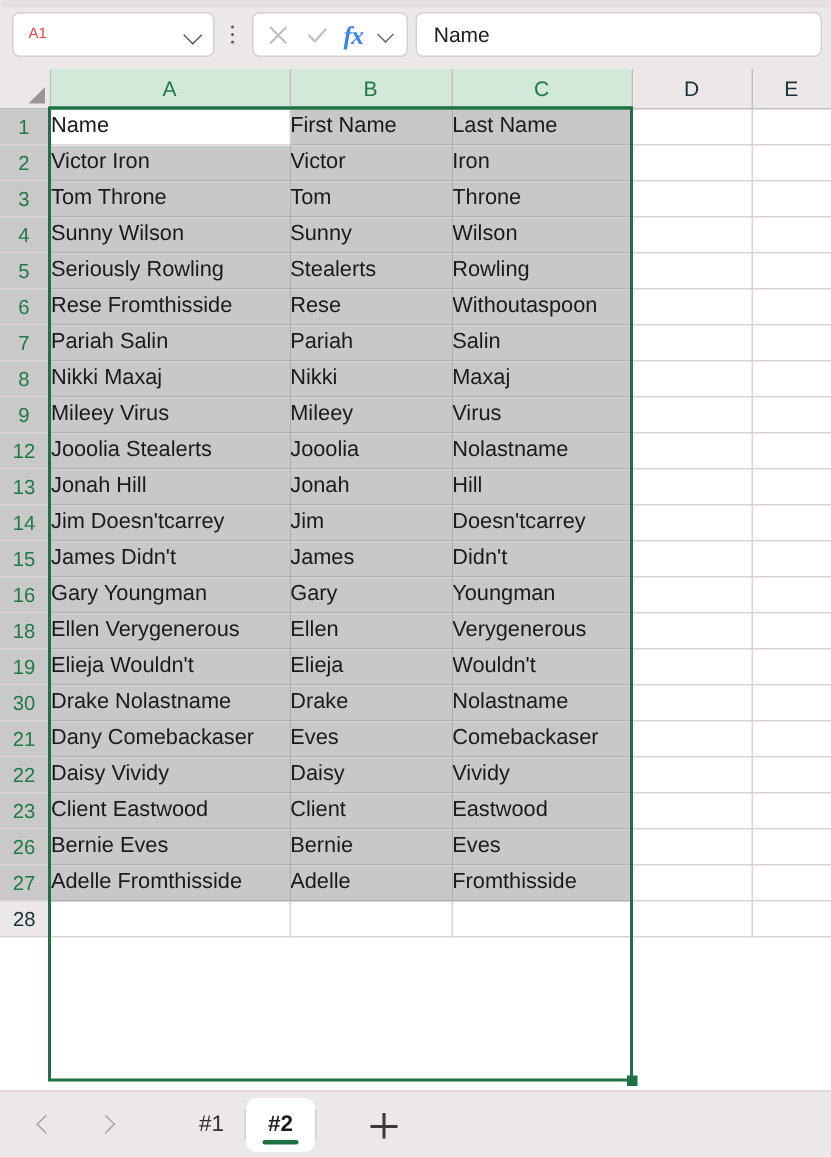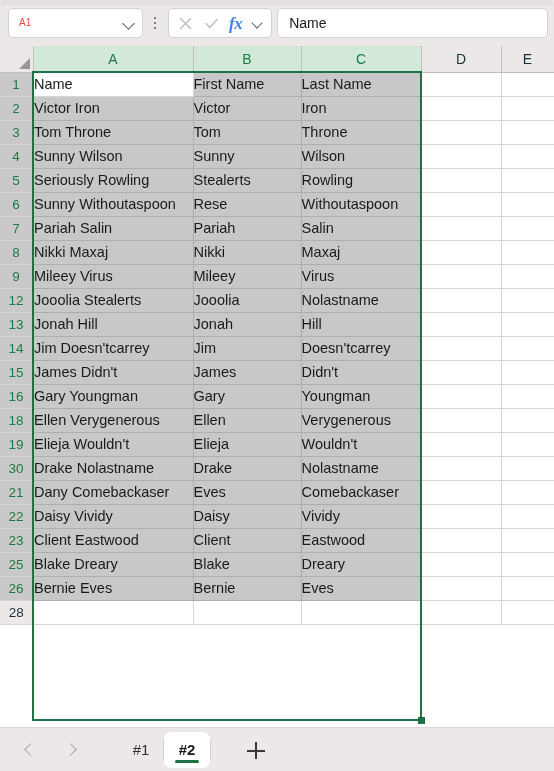--- a/index.html
+++ b/index.html
@@ -405,21 +405,21 @@
           <tr class="row">
             <td class="rh sel">5</td>
             <td class="cell insel">Seriously Rowling</td>
             <td class="cell insel">Stealerts</td>
             <td class="cell insel">Rowling</td>
             <td class="cell"></td>
             <td class="cell"></td>
           </tr>
           <tr class="row">
             <td class="rh sel">6</td>
-            <td class="cell insel">Sunny Withoutaspoon</td>
+            <td class="cell insel">Rese Fromthisside</td>
             <td class="cell insel">Rese</td>
             <td class="cell insel">Withoutaspoon</td>
             <td class="cell"></td>
             <td class="cell"></td>
           </tr>
           <tr class="row">
             <td class="rh sel">7</td>
             <td class="cell insel">Pariah Salin</td>
             <td class="cell insel">Pariah</td>
             <td class="cell insel">Salin</td>
@@ -524,32 +524,32 @@
           </tr>
           <tr class="row">
             <td class="rh sel">23</td>
             <td class="cell insel">Client Eastwood</td>
             <td class="cell insel">Client</td>
             <td class="cell insel">Eastwood</td>
             <td class="cell"></td>
             <td class="cell"></td>
           </tr>
           <tr class="row">
-            <td class="rh sel">25</td>
-            <td class="cell insel">Blake Dreary</td>
-            <td class="cell insel">Blake</td>
-            <td class="cell insel">Dreary</td>
-            <td class="cell"></td>
-            <td class="cell"></td>
-          </tr>
-          <tr class="row">
             <td class="rh sel">26</td>
             <td class="cell insel">Bernie Eves</td>
             <td class="cell insel">Bernie</td>
             <td class="cell insel">Eves</td>
+            <td class="cell"></td>
+            <td class="cell"></td>
+          </tr>
+          <tr class="row">
+            <td class="rh sel">27</td>
+            <td class="cell insel">Adelle Fromthisside</td>
+            <td class="cell insel">Adelle</td>
+            <td class="cell insel">Fromthisside</td>
             <td class="cell"></td>
             <td class="cell"></td>
           </tr>
           <tr class="row">
             <td class="rh">28</td>
             <td class="cell"></td>
             <td class="cell"></td>
             <td class="cell"></td>
             <td class="cell"></td>
             <td class="cell"></td>

